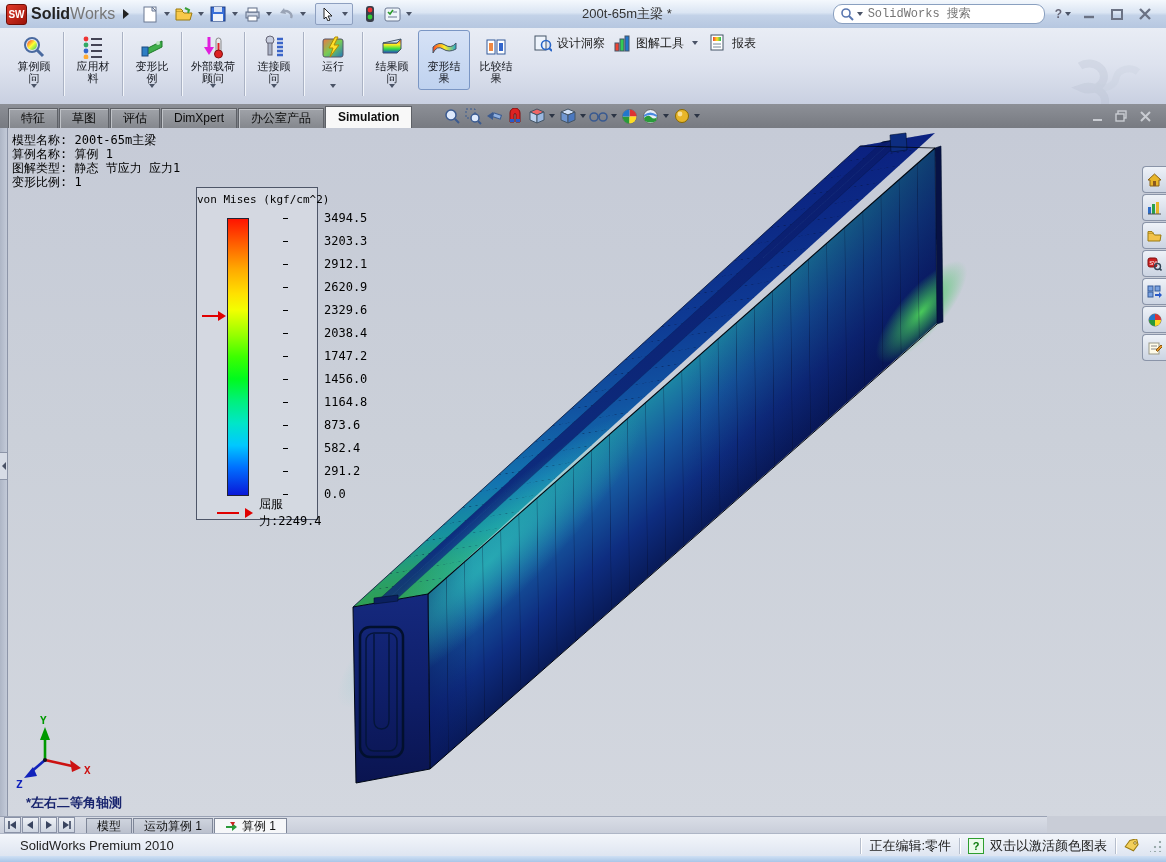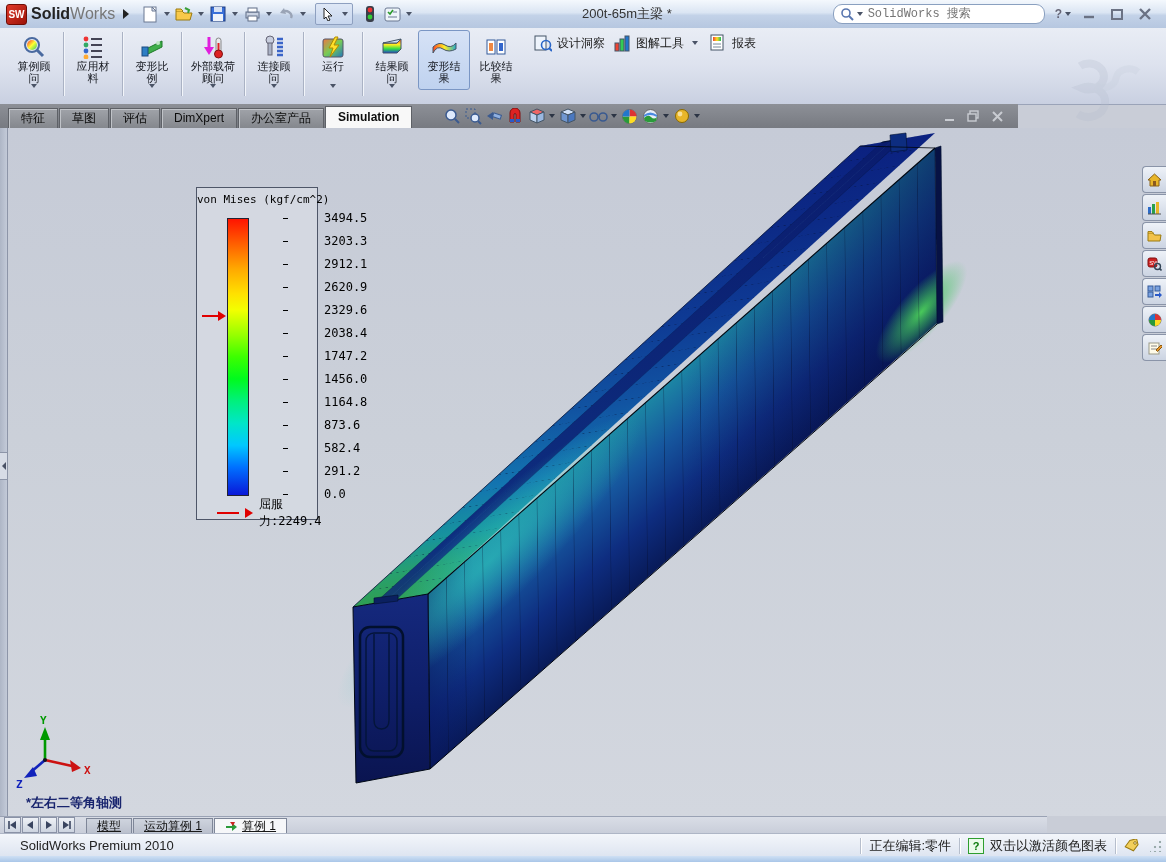--- a/index.html
+++ b/index.html
@@ -38,21 +38,21 @@
     border-radius:3px;border:1px solid transparent;}
   .r-btn.active{background:linear-gradient(#d6e2f6,#bfd2ef);border:1px solid #7a96c4;}
   .r-ico{height:26px;display:flex;align-items:center;justify-content:center;}
   .r-lbl{width:42px;text-align:center;font-size:11px;line-height:12px;height:24px;color:#15181f;}
   .r-sep{width:1px;height:64px;background:#aab2c4;margin:4px 3px 0 3px;box-shadow:1px 0 0 #f2f5fa;}
   .r-stack{display:flex;flex-direction:row;margin:4px 0 15px 8px;}
   .r-srow{display:flex;align-items:center;height:22px;padding:0 4px;border-radius:3px;}
   .r-srow .s-lbl{margin-left:5px;font-size:12px;}
   #watermark{position:absolute;right:14px;top:26px;opacity:.55;}
   
-  #band{position:absolute;left:0;top:104px;width:1018px;height:24px;
+  #band{position:absolute;left:0;top:104px;width:1166px;height:24px;
     background:linear-gradient(180deg,#8d9097 0%,#777a81 100%);display:flex;align-items:flex-end;}
   .ctab{height:19px;line-height:19px;padding:0 12px;margin-right:1px;text-align:center;
     background:linear-gradient(#a0a3a9,#84878d);border:1px solid #5e6167;border-bottom:none;
     box-shadow:inset 1px 1px 0 #c0c3c8;color:#0c0c0c;font-size:12px;}
   .ctab.active{background:#f8f8f8;box-shadow:none;height:21px;line-height:21px;font-size:12px;font-weight:bold;}
   #headsup{position:absolute;left:442px;top:2px;display:flex;align-items:center;height:20px;}
   .h-ico{width:19px;height:19px;display:flex;align-items:center;justify-content:center;margin:0 1px;}
   .h-caret{width:0;height:0;border-left:3px solid transparent;border-right:3px solid transparent;
     border-top:4px solid #2b3444;margin:0 2px;}
   #band-controls{position:absolute;right:10px;top:3px;display:flex;}
@@ -88,21 +88,21 @@
   #yieldrow span{margin-left:6px;font-size:12px;}
   #view-label{position:absolute;left:26px;top:666px;font-weight:bold;font-size:13px;color:#18246e;}
   
   #taskpane{position:absolute;right:0;top:38px;display:flex;flex-direction:column;}
   .tp-btn{width:23px;height:25px;margin-bottom:1px;border:1px solid #8a94a8;border-right:none;
     border-radius:4px 0 0 4px;background:linear-gradient(#eef2f8,#ccd4e2);
     display:flex;align-items:center;justify-content:center;}
   
   #bottombar{position:absolute;left:0;top:816px;width:1047px;height:17px;
     background:linear-gradient(#d9dde6,#c8cdd9);border-top:1px solid #9aa2b4;
-    display:flex;align-items:flex-end;text-decoration:underline;}
+    display:flex;align-items:flex-end;}
   .navbtn{width:15px;height:14px;margin:0 1px 1px 0;background:linear-gradient(#eef1f6,#cdd4e0);
     border:1px solid #8a92a6;display:flex;align-items:center;justify-content:center;}
   .btab{height:15px;line-height:15px;padding:0 10px;margin-right:1px;font-size:12px;
     background:linear-gradient(#cfd4de,#b9bfcc);border:1px solid #7e8698;border-bottom:none;color:#111;
     display:flex;align-items:center;}
   .btab.active{background:#f6f7f9;}
   
   #statusbar{position:absolute;left:0;top:833px;width:1166px;height:23px;
     background:linear-gradient(#f3f6fb,#dde4f0);border-top:1px solid #aeb6c6;
     display:flex;align-items:center;font-size:13px;color:#222;}
@@ -607,20 +607,26 @@
         <text x="84" y="646" fill="#cc1111">X</text>
         <text x="16" y="660" fill="#1122bb">Z</text>
       </g>
     </svg>
 
     <div id="leftstrip"></div>
     <div id="strip-handle">
         <i></i>
       </div>
 
+    <div id="model-info">
+      <div><span>模型名称:</span> <span>200t-65m主梁</span></div>
+      <div><span>算例名称:</span> <span>算例 1</span></div>
+      <div><span>图解类型:</span> <span>静态 节应力 应力1</span></div>
+      <div><span>变形比例:</span> <span>1</span></div>
+    </div>
 
     <div id="legend">
       <div class="ltitle">von Mises (kgf/cm^2)</div>
       <div id="colorbar"></div>
       <div class="tickrow" style="top:24px">
           <span class="tickmark"></span>
           <span>3494.5</span>
         </div>
       <div class="tickrow" style="top:47px">
           <span class="tickmark"></span>

